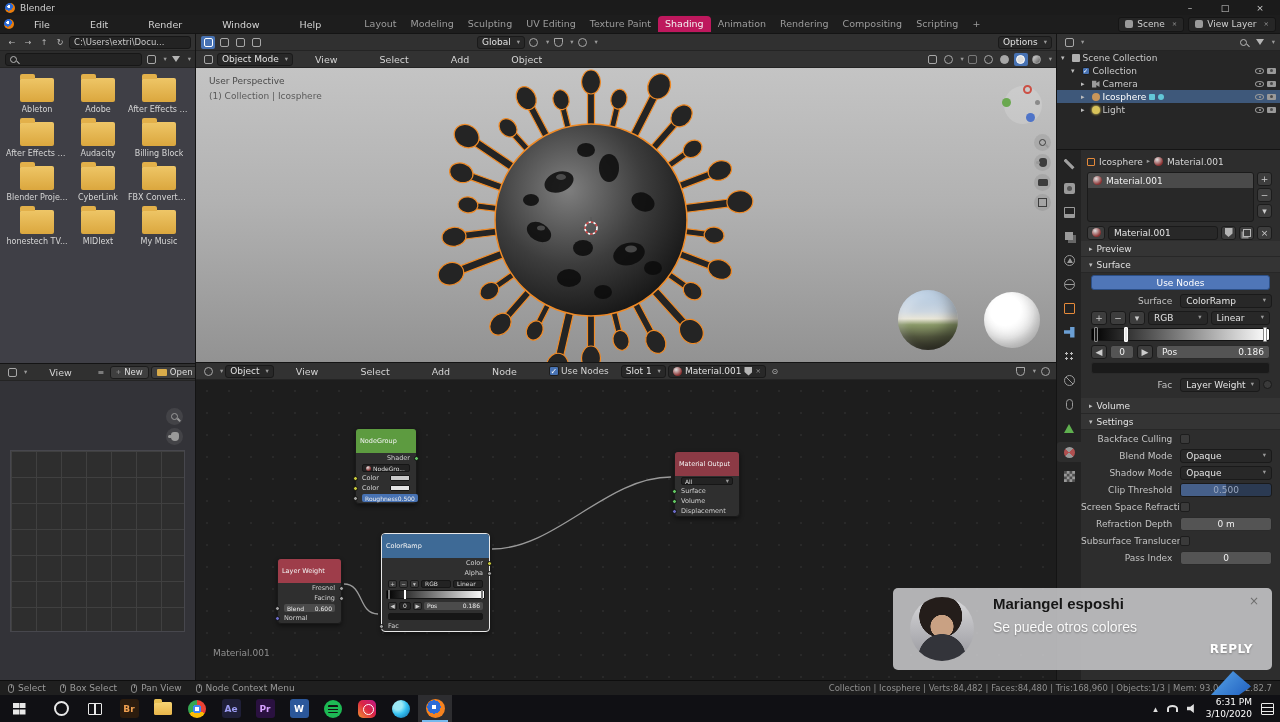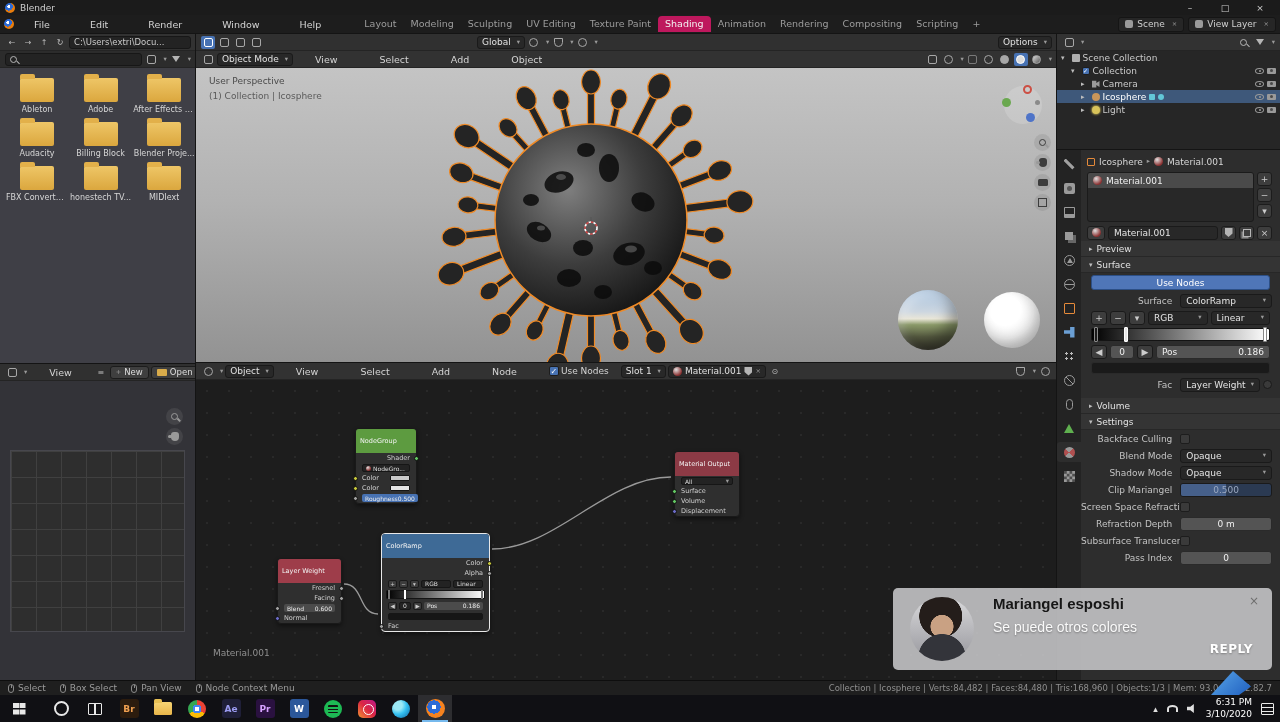--- a/index.html
+++ b/index.html
@@ -32,21 +32,21 @@
 .cb.on{background:#4772b3}
 .mag{position:relative;width:7px;height:7px;border:1.4px solid #b5b5b5;border-radius:50%;flex:0 0 auto}
 .mag:after{content:"";position:absolute;left:5px;top:5px;width:4px;height:1.4px;background:#b5b5b5;transform:rotate(45deg)}
 .funnel{width:0;height:0;border-left:4px solid transparent;border-right:4px solid transparent;border-top:6px solid #b5b5b5}
 
 #filebrowser{left:0;top:34px;width:196px;height:330px;background:#3f3f46}
 #filebrowser .hdr{background:#323232}
 .pathfield{flex:1;background:#232323;border:1px solid #171717;border-radius:3px;height:13px;display:flex;align-items:center;padding:0 4px;color:#c9c9c9;font-size:8.5px;overflow:hidden;white-space:nowrap}
 .searchfield{flex:1;background:#232323;border:1px solid #171717;border-radius:3px;height:13px;display:flex;align-items:center;gap:3px;padding:0 4px}
 .searchfield input{background:transparent;border:none;outline:none;color:#ccc;font-size:8.5px;width:100%;font-family:inherit}
-#foldergrid{display:grid;grid-template-columns:repeat(4,1fr);gap:4px 2px;padding:8px 6px}
+#foldergrid{display:grid;grid-template-columns:repeat(3,1fr);gap:4px 2px;padding:8px 6px}
 .folder{display:flex;flex-direction:column;align-items:center;gap:3px;padding:2px 0}
 .folder .fico{position:relative;width:34px;height:24px;background:linear-gradient(#eec667,#dba73e);border-radius:2px}
 .folder .fico:before{content:"";position:absolute;left:0;top:-4px;width:15px;height:5px;background:#e2b04a;border-radius:2px 2px 0 0}
 .folder .flabel{font-size:8px;color:#d6d6d6;white-space:nowrap;max-width:62px;overflow:hidden;text-overflow:ellipsis}
 
 #imageeditor{left:0;top:364px;width:196px;height:316px;background:#333338}
 .tbtn{display:flex;align-items:center;gap:3px;background:#3f3f3f;border:1px solid #1c1c1c;border-radius:3px;height:13px;padding:0 5px;font-size:8.5px;color:#ddd}
 .gridpanel{position:absolute;left:10px;top:86px;width:175px;height:182px;background-color:#2e2e2e;background-image:linear-gradient(#404040 1px,transparent 1px),linear-gradient(90deg,#404040 1px,transparent 1px);background-size:25px 26px;border:1px solid #47474d}
 .toolcirc{position:absolute;width:17px;height:17px;border-radius:50%;background:rgba(255,255,255,.08);display:flex;align-items:center;justify-content:center}
 .magD{position:relative;width:7px;height:7px;border:1.5px solid #9a9a9a;border-radius:50%}
@@ -902,21 +902,21 @@
       <div class="prow">
         <div class="plabel">Shadow Mode</div>
         <div class="pctrl">
             <div class="pdd">
               <span>Opaque</span>
               <span class="car">▾</span>
             </div>
           </div>
       </div>
       <div class="prow">
-        <div class="plabel">Clip Mariangel</div>
+        <div class="plabel">Clip Threshold</div>
         <div class="pctrl">
             <div class="pslider">
               <span class="fill"></span>
               <span>0.500</span>
             </div>
           </div>
       </div>
       <div class="prow">
         <div class="plabel">Screen Space Refraction</div>
         <div class="pctrl">

